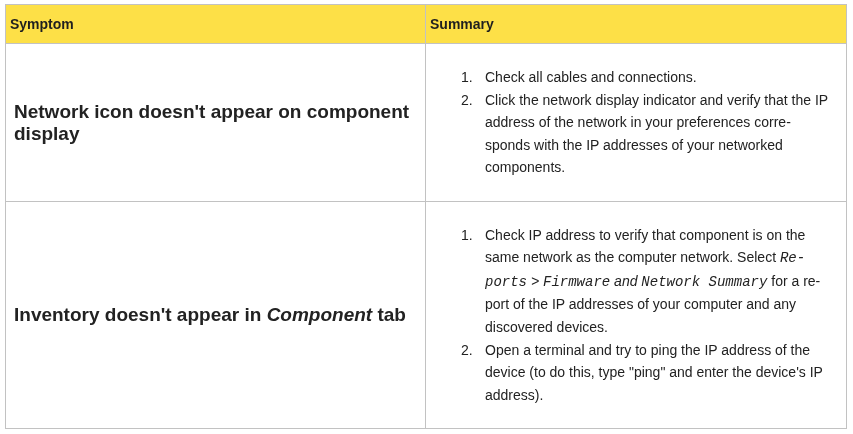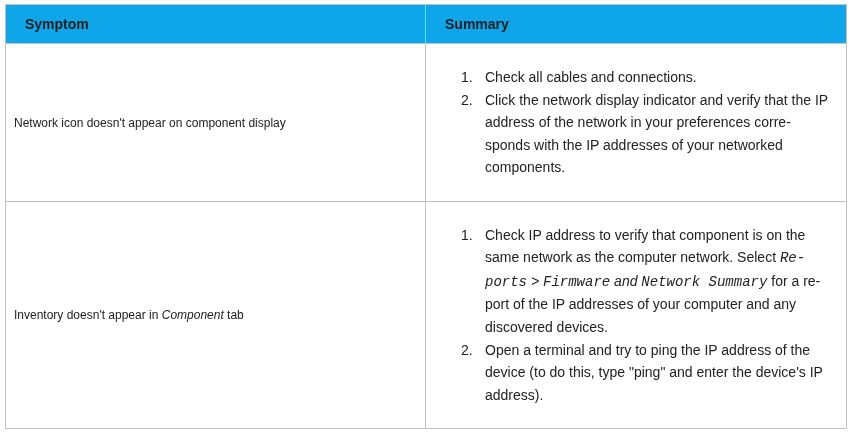--- a/index.html
+++ b/index.html
@@ -22,34 +22,34 @@
       height: 424px;
       border-collapse: collapse;
       table-layout: fixed;
     }
     .table th, .table td {
       border: 1.5px solid #c2c2c2;
       padding: 0;
       vertical-align: middle;
     }
     .table thead th {
-      background: #0ea5e9;
+      background: #fde047;
       height: 38px;
       text-align: left;
       font-weight: bold;
       font-size: 14px;
       color: #1f1f1f;
-      padding-left: 19px;
+      padding-left: 4px;
     }
     .col-symptom { width: 420px; }
     .row1 td { height: 157px; }
     .row2 td { height: 226px; }
     .symptom-cell {
-      font-weight: normal;
-      font-size: 12px;
+      font-weight: bold;
+      font-size: 19px;
       color: #222222;
       padding-left: 8px !important;
     }
     .symptom-cell em { font-style: italic; }
     .solution-cell {
       font-size: 14px;
       line-height: 22.6px;
       color: #222222;
     }
     ol.steps {

